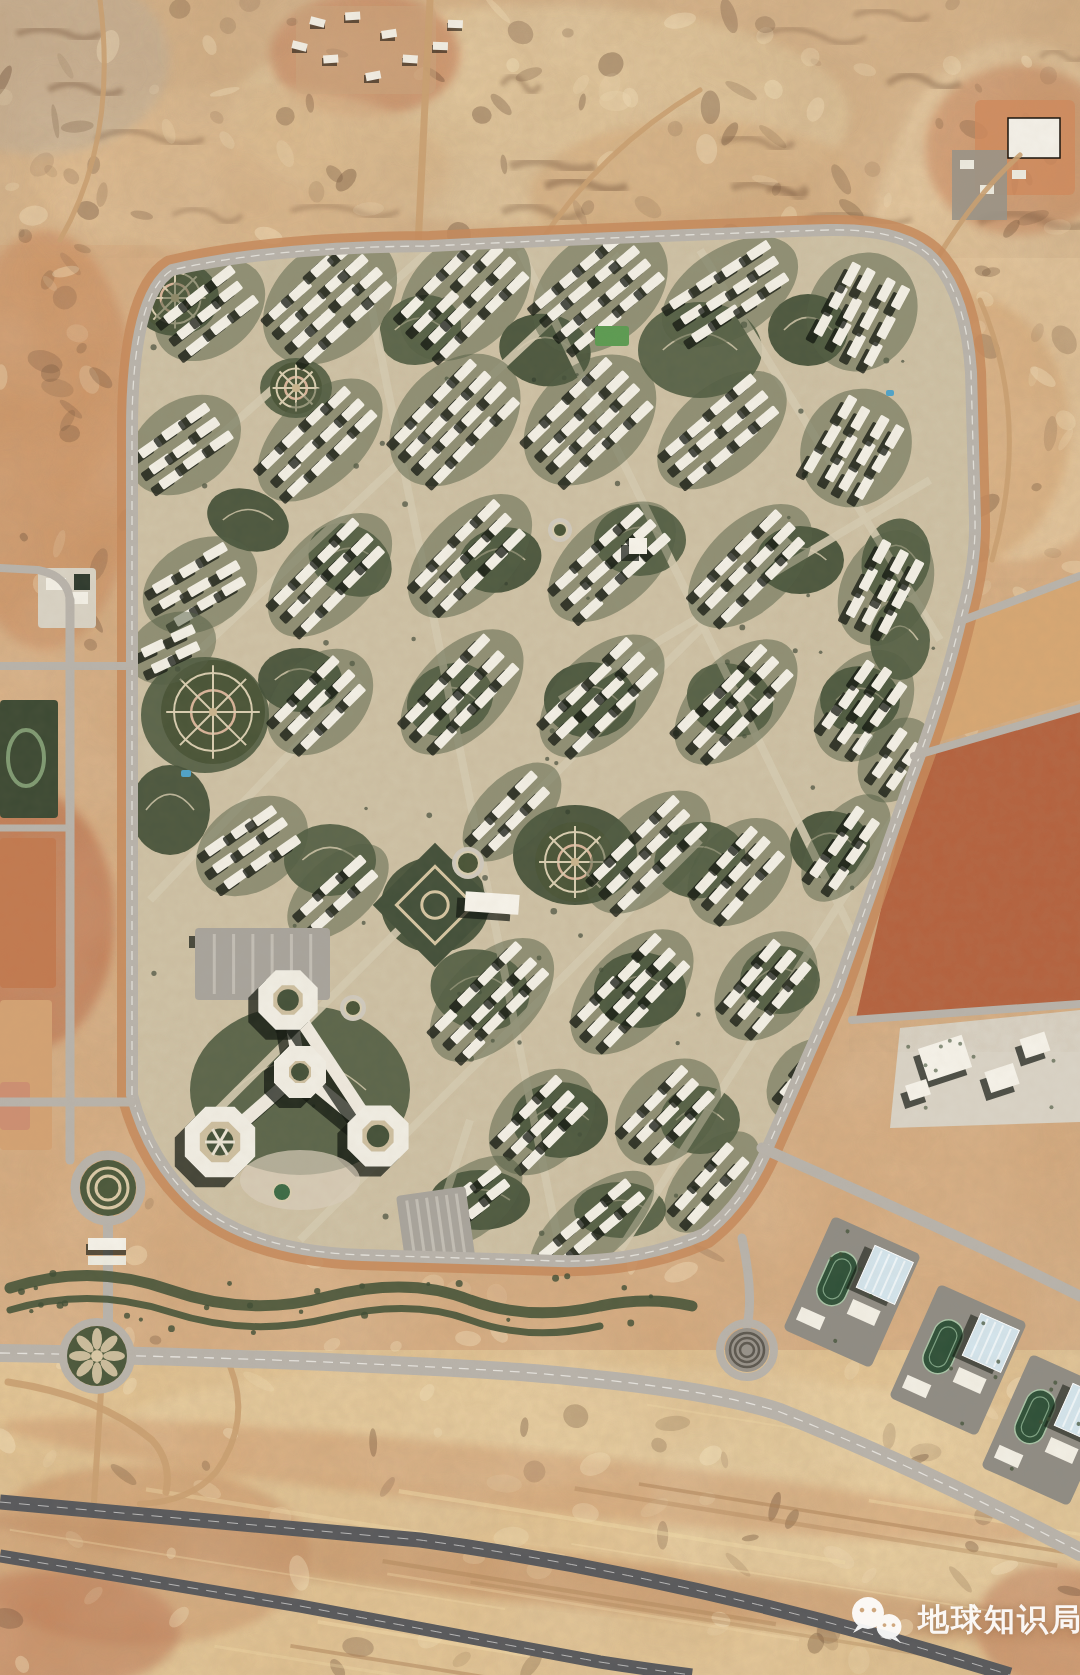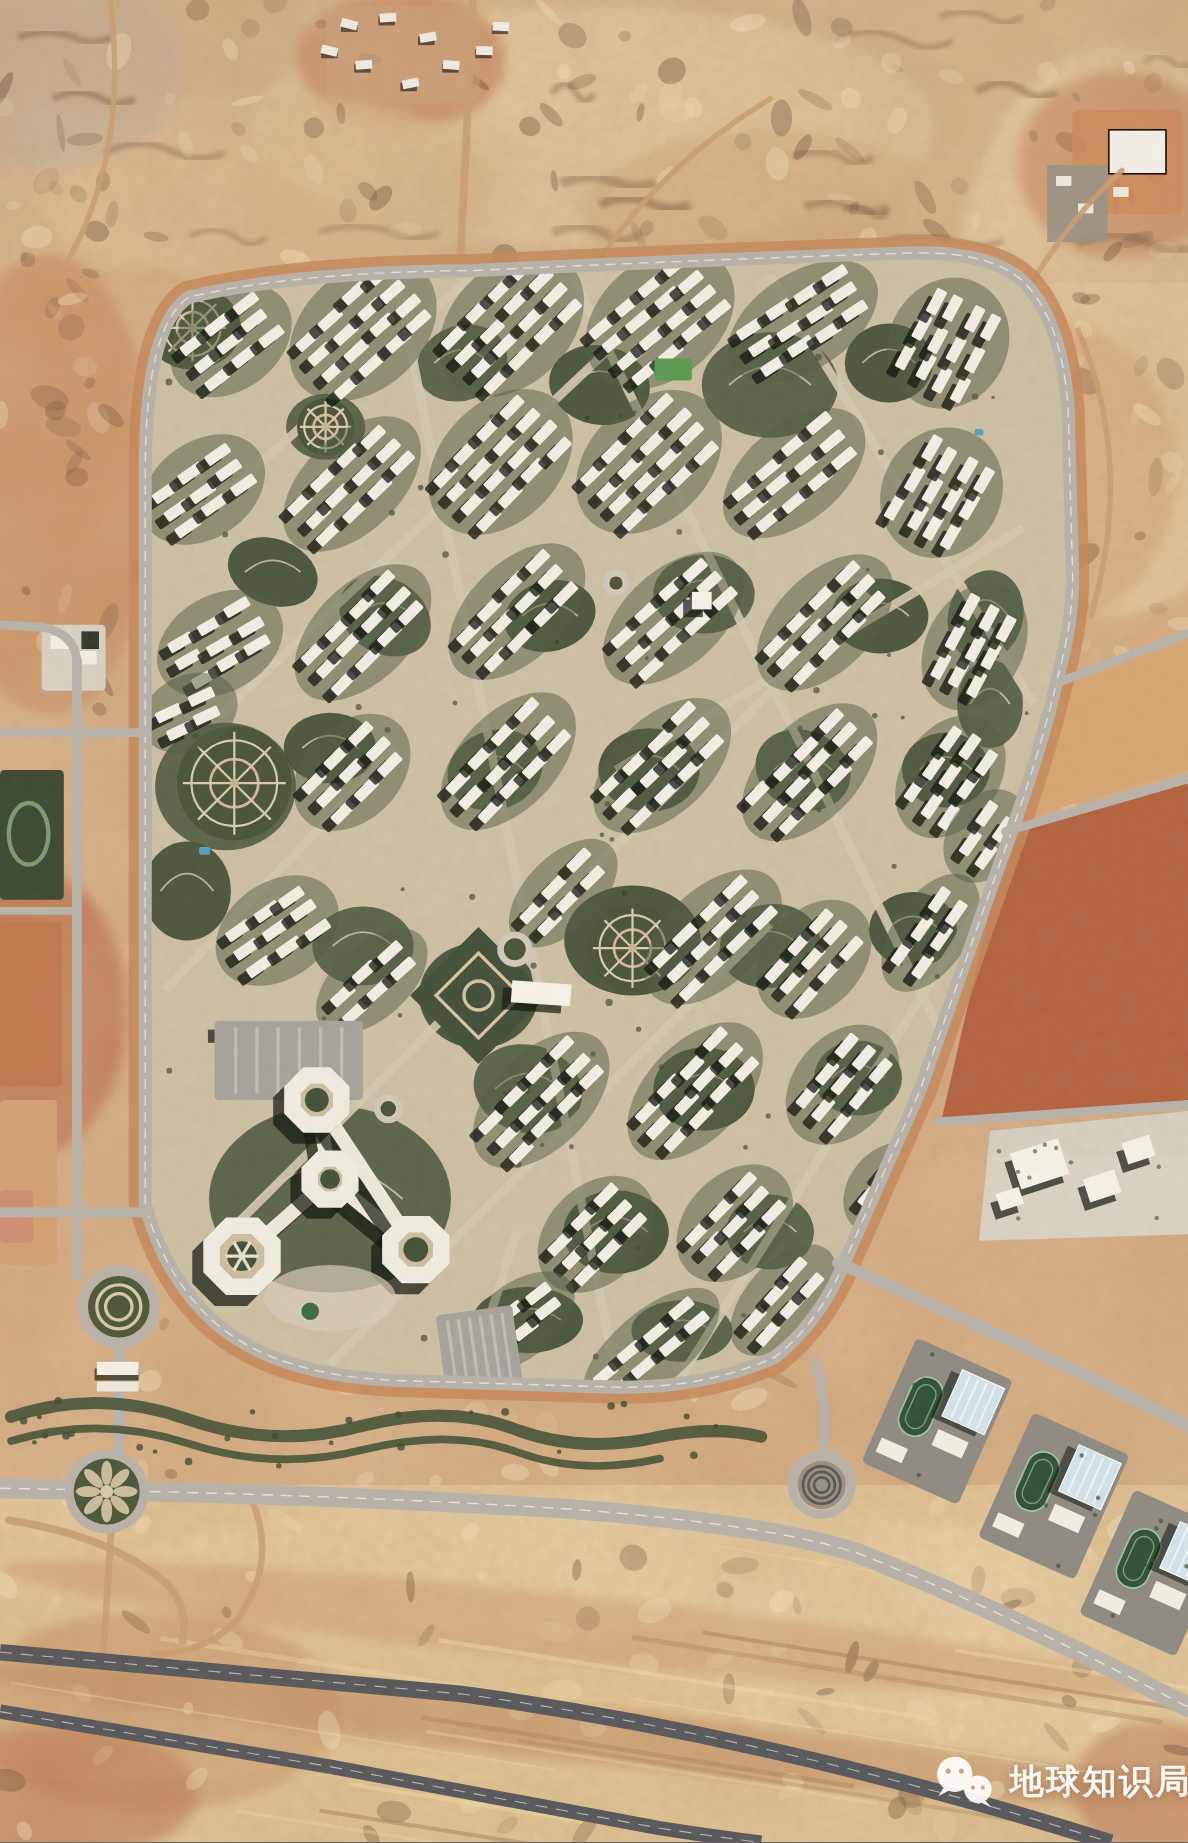--- a/index.html
+++ b/index.html
@@ -1,16 +1,16 @@
 <!DOCTYPE html>
 <html><head>
 <meta charset="utf-8">
 <style>
   html,body{margin:0;padding:0;background:#1a1a1a;}
-  #stage{position:relative;width:1080px;height:1675px;overflow:hidden;background:#1d4ed8;
+  #stage{position:relative;width:1080px;height:1675px;overflow:hidden;background:#14532d;
          font-family:Liberation Mono, monospace;}
   #map{position:absolute;left:0;top:0;width:1080px;height:1675px;display:block;}
   #watermark{position:absolute;left:848px;top:1596px;display:flex;align-items:center;gap:12px;
              opacity:.92;pointer-events:none;}
   #watermark .wm-text{color:#ffffff;font-size:31px;font-weight:bold;letter-spacing:2px;
              text-shadow:0 0 6px rgba(110,80,50,.45);white-space:nowrap;}
 </style>
 </head>
 <body>
 

